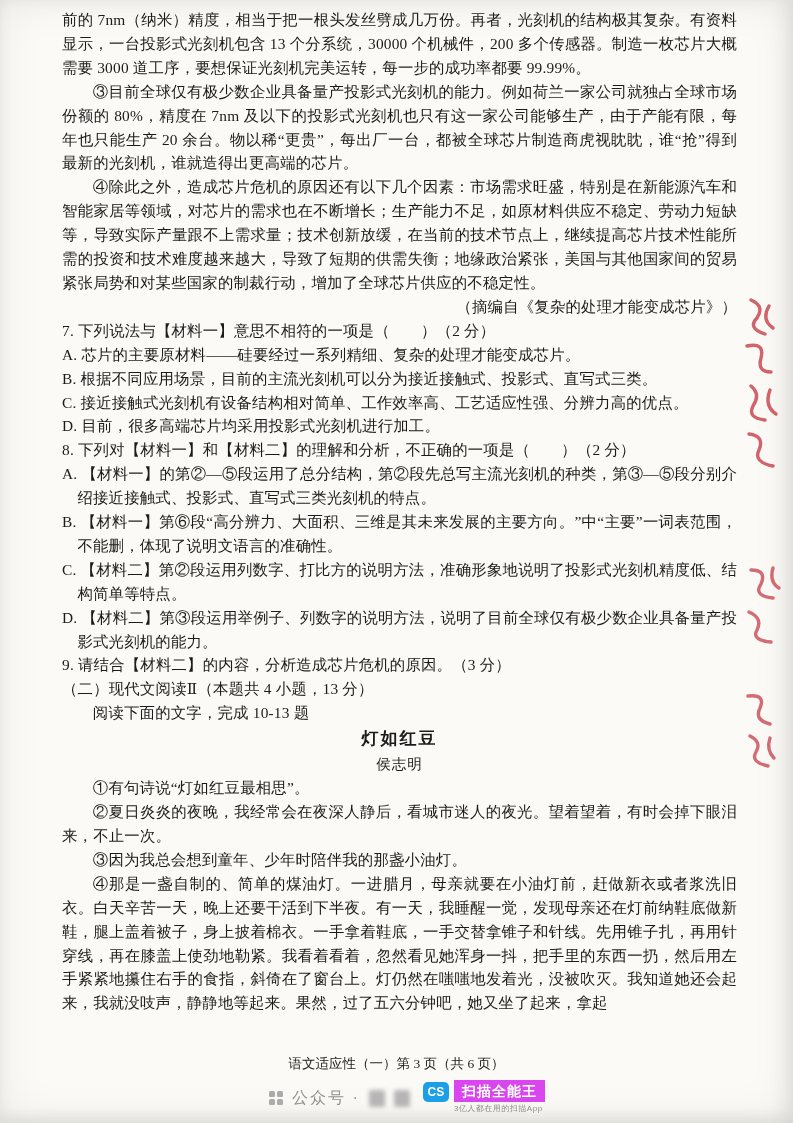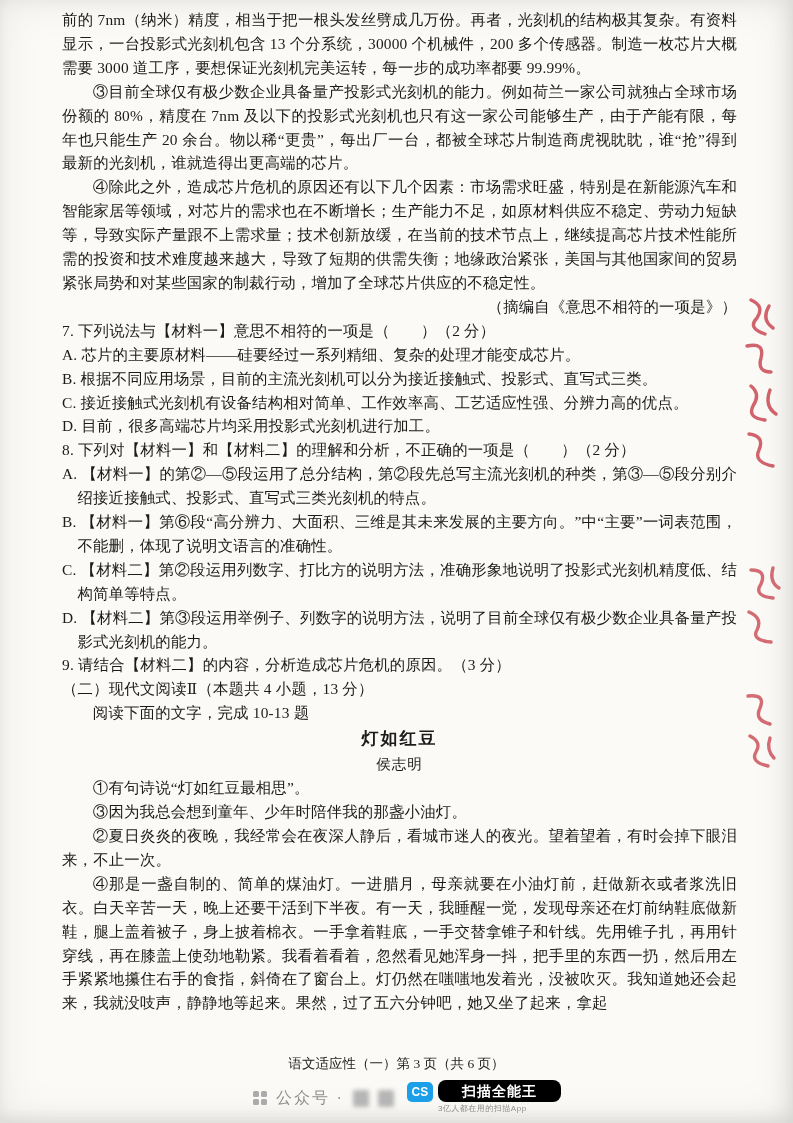--- a/index.html
+++ b/index.html
@@ -44,64 +44,64 @@
   .grid-icon i{background:#ababab;border-radius:1.5px;}
   .wm-account{color:#8f8f8f;font-size:16px;letter-spacing:2px;}
   .blur-char{width:16px;height:17px;background:#b5b5b5;filter:blur(2.2px);border-radius:2px;}
   .cs-badge{display:flex;align-items:flex-start;gap:5px;margin-left:4px;}
   .cs-logo{
     width:26px;height:20px;border-radius:5px;background:#1b9fe8;
     color:#fff;font-weight:bold;font-size:12px;display:flex;align-items:center;justify-content:center;
     font-family:"Liberation Sans",sans-serif;
   }
   .cs-brand{
-    background:#000000;color:#ffffff;font-weight:bold;font-size:14px;
-    padding:3px 24px;border-radius:8px;letter-spacing:1px;white-space:nowrap;
+    background:#d946ef;color:#ffffff;font-weight:bold;font-size:14px;
+    padding:3px 8px;border-radius:0;letter-spacing:1px;white-space:nowrap;
   }
   .cs-tagline{font-size:8px;color:#8c8c8c;margin-top:2px;letter-spacing:0.5px;}
   
   .redmark{position:absolute;filter:blur(0.6px);}
   .rm1{top:292px;right:6px;}
   .rm2{top:560px;right:2px;}
   .rm3{top:686px;right:9px;}
   .redmark g{stroke:#c2303c;fill:none;stroke-linecap:round;}
 </style>
 </head>
 <body>
 
 <div class="page">
 
   <div class="content">
 
     <p>前的 7nm（纳米）精度，相当于把一根头发丝劈成几万份。再者，光刻机的结构极其复杂。有资料显示，一台投影式光刻机包含 13 个分系统，30000 个机械件，200 多个传感器。制造一枚芯片大概需要 3000 道工序，要想保证光刻机完美运转，每一步的成功率都要 99.99%。</p>
     <p class="indent">③目前全球仅有极少数企业具备量产投影式光刻机的能力。例如荷兰一家公司就独占全球市场份额的 80%，精度在 7nm 及以下的投影式光刻机也只有这一家公司能够生产，由于产能有限，每年也只能生产 20 余台。物以稀“更贵”，每出厂一台，都被全球芯片制造商虎视眈眈，谁“抢”得到最新的光刻机，谁就造得出更高端的芯片。</p>
     <p class="indent">④除此之外，造成芯片危机的原因还有以下几个因素：市场需求旺盛，特别是在新能源汽车和智能家居等领域，对芯片的需求也在不断增长；生产能力不足，如原材料供应不稳定、劳动力短缺等，导致实际产量跟不上需求量；技术创新放缓，在当前的技术节点上，继续提高芯片技术性能所需的投资和技术难度越来越大，导致了短期的供需失衡；地缘政治紧张，美国与其他国家间的贸易紧张局势和对某些国家的制裁行动，增加了全球芯片供应的不稳定性。</p>
-    <p class="attribution">（摘编自《意思不相符的一项是》）</p>
+    <p class="attribution">（摘编自《复杂的处理才能变成芯片》）</p>
 
     <p>7. 下列说法与【材料一】意思不相符的一项是（　　）（2 分）</p>
     <p class="option">A. 芯片的主要原材料——硅要经过一系列精细、复杂的处理才能变成芯片。</p>
     <p class="option">B. 根据不同应用场景，目前的主流光刻机可以分为接近接触式、投影式、直写式三类。</p>
     <p class="option">C. 接近接触式光刻机有设备结构相对简单、工作效率高、工艺适应性强、分辨力高的优点。</p>
     <p class="option">D. 目前，很多高端芯片均采用投影式光刻机进行加工。</p>
 
     <p>8. 下列对【材料一】和【材料二】的理解和分析，不正确的一项是（　　）（2 分）</p>
     <p class="option-hang">A. 【材料一】的第②—⑤段运用了总分结构，第②段先总写主流光刻机的种类，第③—⑤段分别介绍接近接触式、投影式、直写式三类光刻机的特点。</p>
     <p class="option-hang">B. 【材料一】第⑥段“高分辨力、大面积、三维是其未来发展的主要方向。”中“主要”一词表范围，不能删，体现了说明文语言的准确性。</p>
     <p class="option-hang">C. 【材料二】第②段运用列数字、打比方的说明方法，准确形象地说明了投影式光刻机精度低、结构简单等特点。</p>
     <p class="option-hang">D. 【材料二】第③段运用举例子、列数字的说明方法，说明了目前全球仅有极少数企业具备量产投影式光刻机的能力。</p>
 
     <p>9. 请结合【材料二】的内容，分析造成芯片危机的原因。（3 分）</p>
 
     <p>（二）现代文阅读Ⅱ（本题共 4 小题，13 分）</p>
     <p class="indent">阅读下面的文字，完成 10-13 题</p>
     <p class="essay-title">灯如红豆</p>
     <p class="essay-author">侯志明</p>
     <p class="indent">①有句诗说“灯如红豆最相思”。</p>
+    <p class="indent">②夏日炎炎的夜晚，我经常会在夜深人静后，看城市迷人的夜光。望着望着，有时会掉下眼泪来，不止一次。</p>
     <p class="indent">③因为我总会想到童年、少年时陪伴我的那盏小油灯。</p>
-    <p class="indent">②夏日炎炎的夜晚，我经常会在夜深人静后，看城市迷人的夜光。望着望着，有时会掉下眼泪来，不止一次。</p>
     <p class="indent">④那是一盏自制的、简单的煤油灯。一进腊月，母亲就要在小油灯前，赶做新衣或者浆洗旧衣。白天辛苦一天，晚上还要干活到下半夜。有一天，我睡醒一觉，发现母亲还在灯前纳鞋底做新鞋，腿上盖着被子，身上披着棉衣。一手拿着鞋底，一手交替拿锥子和针线。先用锥子扎，再用针穿线，再在膝盖上使劲地勒紧。我看着看着，忽然看见她浑身一抖，把手里的东西一扔，然后用左手紧紧地攥住右手的食指，斜倚在了窗台上。灯仍然在嗤嗤地发着光，没被吹灭。我知道她还会起来，我就没吱声，静静地等起来。果然，过了五六分钟吧，她又坐了起来，拿起</p>
   </div>
 
   <svg class="redmark rm1" width="50" height="180" viewBox="0 0 50 180">
     <g stroke-width="3.4" opacity="0.75">
       <path d="M14,8 q14,6 6,18 q-10,10 8,16"></path>
       <path d="M32,14 q-8,14 4,22"></path>
       <path d="M10,54 q18,-4 14,12 q-4,14 10,14"></path>
       <path d="M14,94 q10,8 2,20 q-6,12 12,14"></path>
       <path d="M33,98 q-6,16 6,24"></path>

